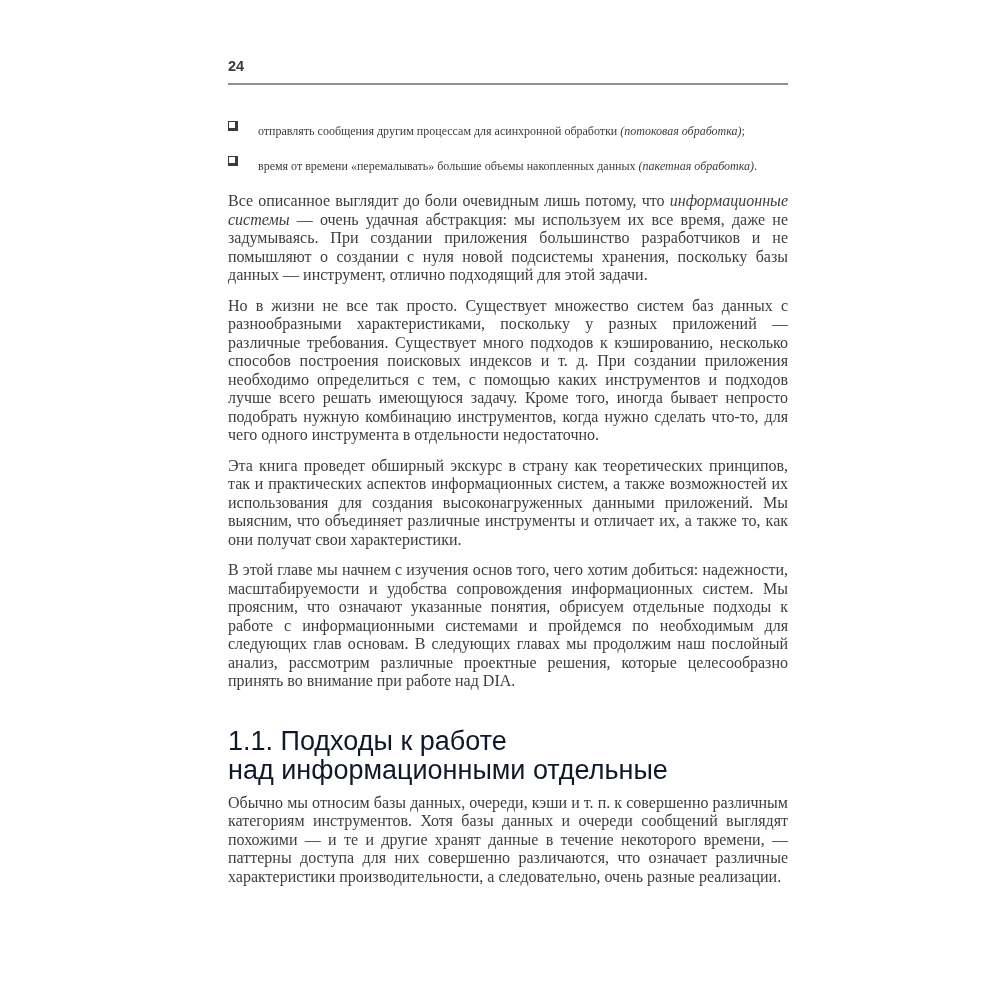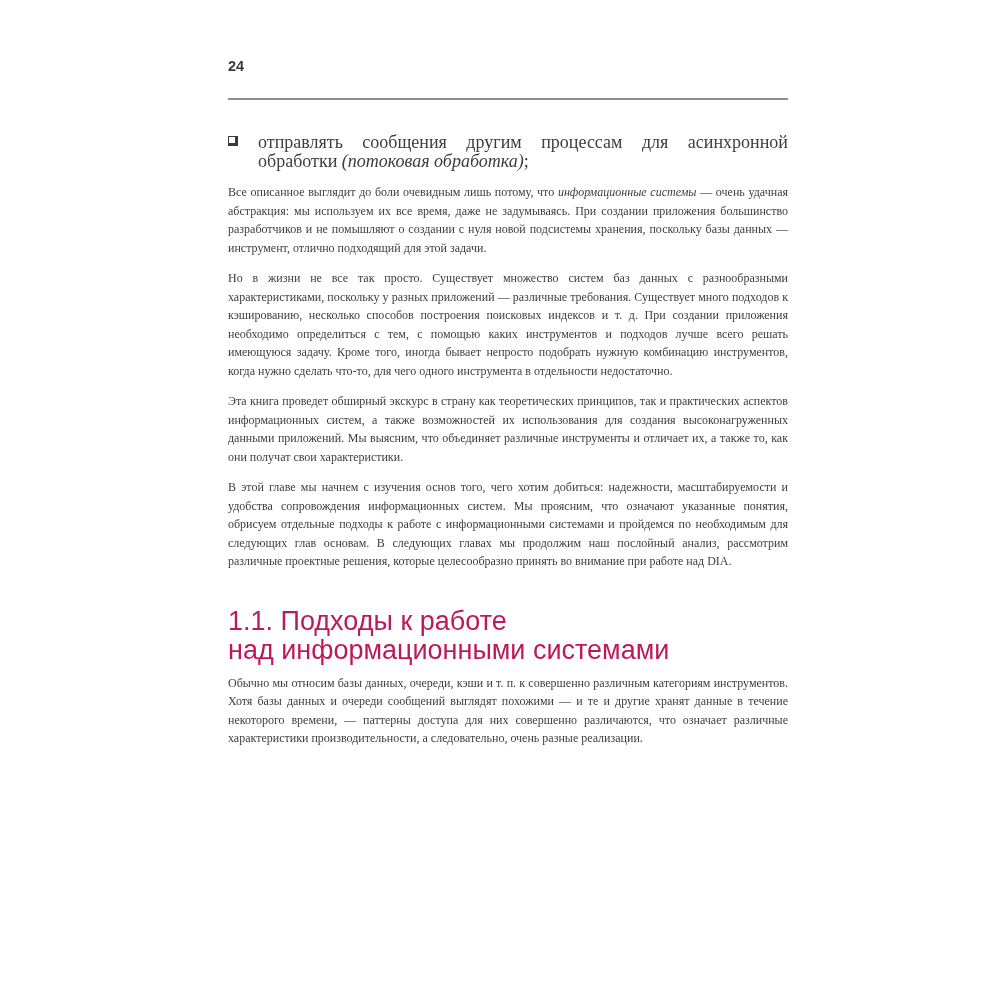--- a/index.html
+++ b/index.html
@@ -20,33 +20,33 @@
     top: 0;
     width: 560px;
     color: #3d3d3d;
     font-family: "Liberation Serif", serif;
   }
   .running-head {
     display: flex;
     align-items: baseline;
     gap: 26px;
     padding-top: 58px;
-    padding-bottom: 24px;
+    padding-bottom: 9px;
     border-bottom: 2px solid #8f8f8f;
     font-family: "Liberation Sans", sans-serif;
     font-size: 14.5px;
     color: #3a3a3a;
   }
   .page-num { font-weight: bold; }
   .bullets {
     list-style: none;
     margin: 33px 0 7px 0;
     padding: 0;
-    font-size: 18px;
-    line-height: 19px;
+    font-size: 12px;
+    line-height: 27px;
     text-align: justify;
   }
   .bullets li {
     display: flex;
     margin-bottom: 8px;
   }
   .b-marker {
     flex: 0 0 30px;
     padding-top: 3px;
   }
@@ -55,60 +55,66 @@
     width: 6px;
     height: 6px;
     background: #ffffff;
     border: 1.5px solid #3a3a3a;
     border-right-width: 3px;
     border-bottom-width: 3px;
   }
   .b-text { flex: 1; }
   p.body {
     margin: 12px 0 0 0;
-    font-size: 12px;
+    font-size: 16px;
     line-height: 18.5px;
     text-align: justify;
   }
   p.body.after { margin-top: 9px; }
   h2.section {
     margin: 36px 0 0 0;
     font-family: "Liberation Sans", sans-serif;
     font-weight: 400;
     font-size: 27px;
     line-height: 29px;
-    color: #be185d;
+    color: #0f172a;
   }
   .it { font-style: italic; }
 </style>
 </head>
 <body>
 
 <div class="page">
   <div class="content">
 
     <div class="running-head">
       <span class="page-num">24</span>
     </div>
 
     <ul class="bullets">
       <li>
         <span class="b-marker">
             <span class="sq"></span>
           </span>
         <span class="b-text"><span>отправлять сообщения другим процессам для асинхронной обработки </span><span class="it">(потоковая обработка)</span><span>;</span></span>
       </li>
+      <li>
+        <span class="b-marker">
+            <span class="sq"></span>
+          </span>
+        <span class="b-text"><span>время от времени «перемалывать» большие объемы накопленных данных </span><span class="it">(пакетная обработка)</span><span>.</span></span>
+      </li>
     </ul>
 
     <p class="body"><span>Все описанное выглядит до боли очевидным лишь потому, что </span><span class="it">информационные системы</span><span> — очень удачная абстракция: мы используем их все время, даже не задумываясь. При создании приложения большинство разработчиков и не помышляют о создании с нуля новой подсистемы хранения, поскольку базы данных — инструмент, отлично подходящий для этой задачи.</span></p>
     <p class="body"><span>Но в жизни не все так просто. Существует множество систем баз данных с разнообразными характеристиками, поскольку у разных приложений — различные требования. Существует много подходов к кэшированию, несколько способов построения поисковых индексов и т. д. При создании приложения необходимо определиться с тем, с помощью каких инструментов и подходов лучше всего решать имеющуюся задачу. Кроме того, иногда бывает непросто подобрать нужную комбинацию инструментов, когда нужно сделать что-то, для чего одного инструмента в отдельности недостаточно.</span></p>
     <p class="body"><span>Эта книга проведет обширный экскурс в страну как теоретических принципов, так и практических аспектов информационных систем, а также возможностей их использования для создания высоконагруженных данными приложений. Мы выясним, что объединяет различные инструменты и отличает их, а также то, как они получат свои характеристики.</span></p>
     <p class="body"><span>В этой главе мы начнем с изучения основ того, чего хотим добиться: надежности, масштабируемости и удобства сопровождения информационных систем. Мы проясним, что означают указанные понятия, обрисуем отдельные подходы к работе с информационными системами и пройдемся по необходимым для следующих глав основам. В следующих главах мы продолжим наш послойный анализ, рассмотрим различные проектные решения, которые целесообразно принять во внимание при работе над DIA.</span></p>
 
     <h2 class="section">
       <span>1.1. Подходы к работе</span><br>
-      <span>над информационными системами</span>
+      <span>над информационными отдельные</span>
     </h2>
 
     <p class="body after"><span>Обычно мы относим базы данных, очереди, кэши и т. п. к совершенно различным категориям инструментов. Хотя базы данных и очереди сообщений выглядят похожими — и те и другие хранят данные в течение некоторого времени, — паттерны доступа для них совершенно различаются, что означает различные характеристики производительности, а следовательно, очень разные реализации.</span></p>
 
   </div>
 </div>
 
 </body></html>

